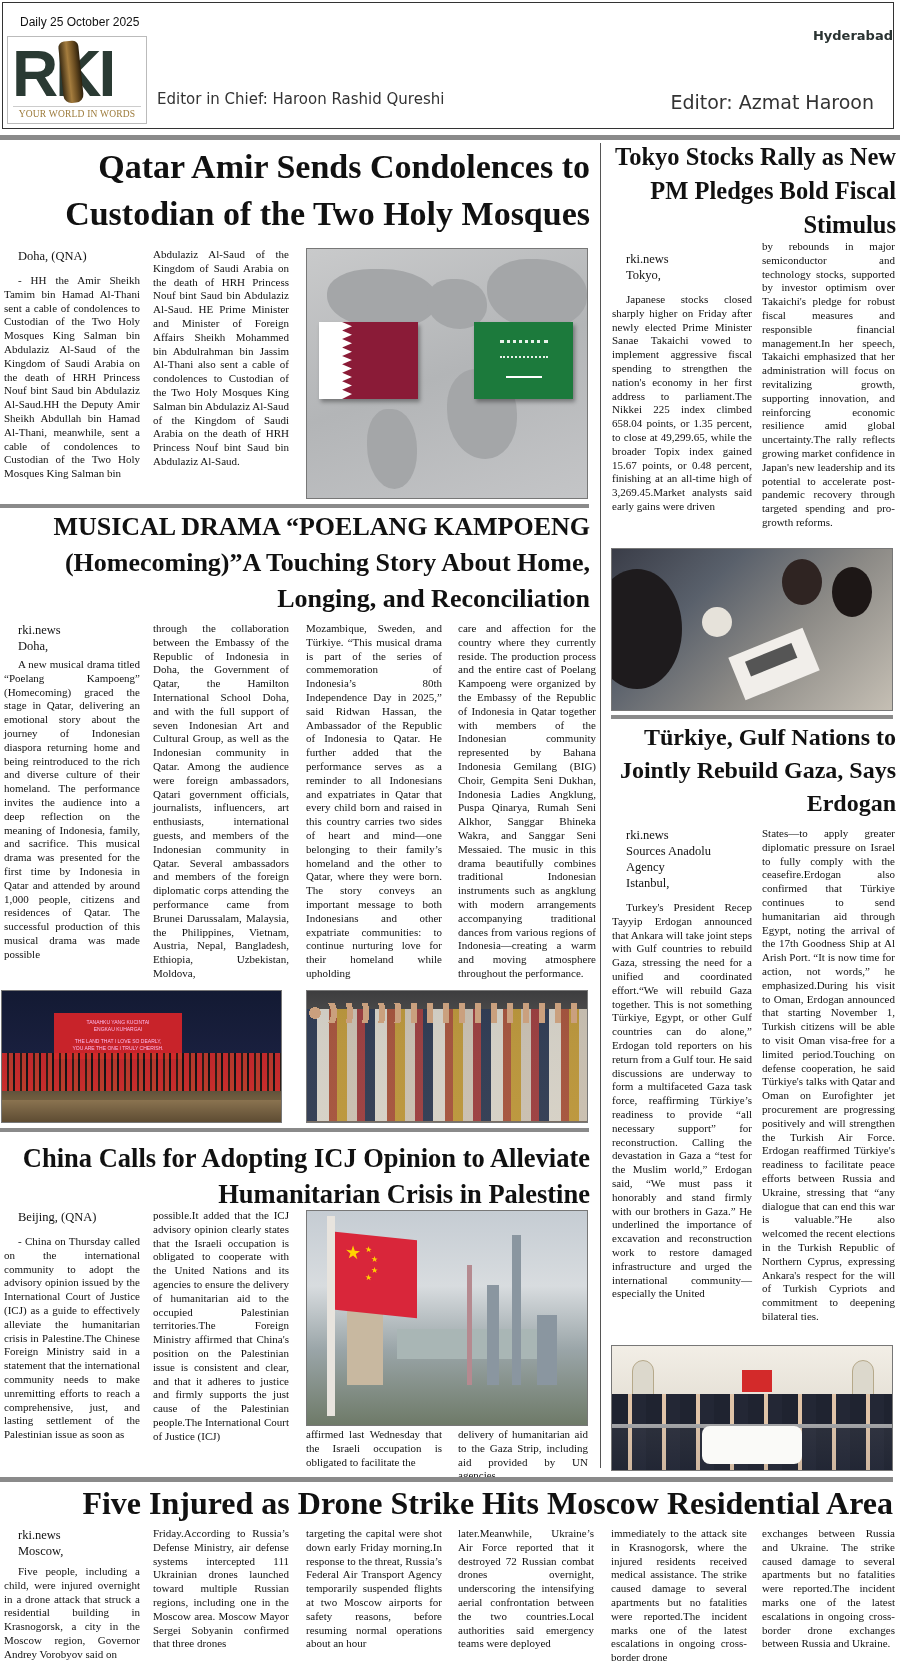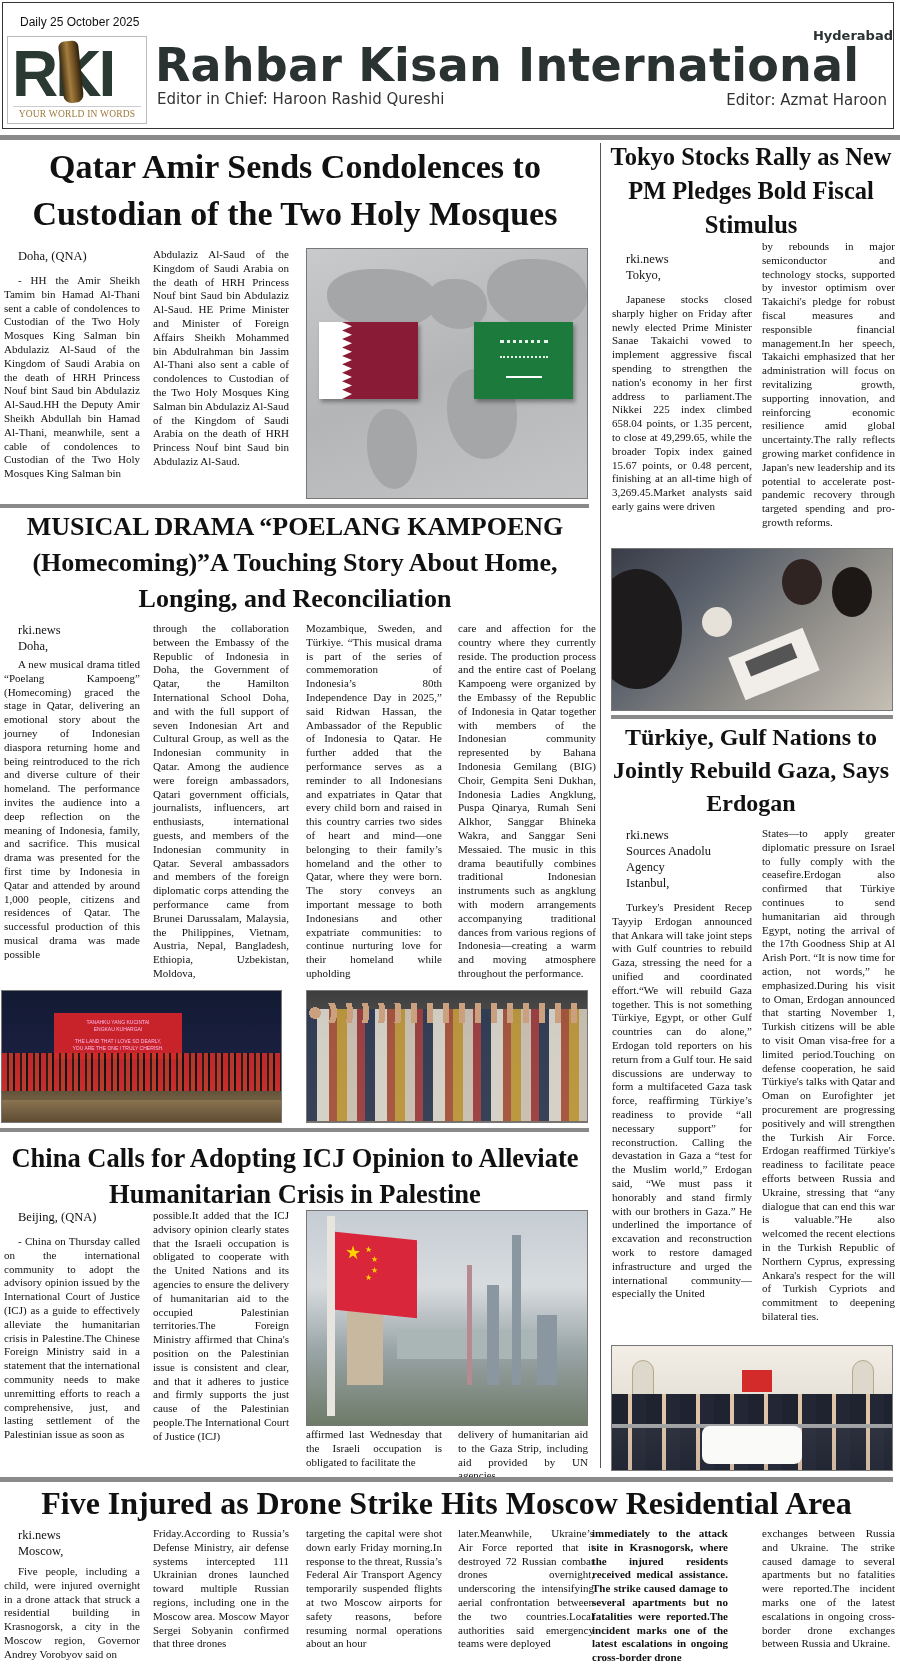--- a/index.html
+++ b/index.html
@@ -9,26 +9,26 @@
   
   .masthead { position: absolute; left: 2px; top: 2px; width: 892px; height: 127px; border: 1.5px solid #333; }
   .dateline { position: absolute; left: 17px; top: 12px; font-family: "Liberation Sans", sans-serif; font-size: 12px; color: #111; text-align: center; }
   .logo { position: absolute; left: 4px; top: 33px; width: 140px; height: 88px; border: 1px solid #bbb; background: #fff; }
   .logo-letters { position: absolute; left: 4px; top: 2px; font-family: "Liberation Sans", sans-serif; font-weight: bold; font-size: 64px; color: #2a3a33; letter-spacing: -3px; line-height: 70px; }
   .logo-scroll { position: absolute; left: 53px; top: 4px; width: 20px; height: 62px; background: linear-gradient(90deg,#3b2c14,#a57d3e 40%,#6d4f22 70%,#2b1f0c); border-radius: 6px 6px 8px 8px; transform: rotate(-6deg); }
   .logo-tag { position: absolute; left: 5px; bottom: 4px; width: 128px; font-family: "Liberation Serif", serif; font-size: 9.5px; color: #9c7a3a; text-align: center; border-top: 1px solid #ccc; padding-top: 2px; letter-spacing: 0.2px; }
   .paper-title { position: absolute; left: 152px; top: 36px; font-family: "DejaVu Sans", sans-serif; font-size: 46px; font-weight: 600; color: #2a3332; letter-spacing: 0.2px; white-space: nowrap; line-height: 52px; }
   .city { position: absolute; right: 0; top: 25px; font-family: "DejaVu Sans", sans-serif; font-weight: bold; font-size: 13px; color: #2a3332; }
   .editor-chief { position: absolute; left: 154px; top: 87px; font-family: "DejaVu Sans", sans-serif; font-size: 15px; color: #333; }
-  .editor { position: absolute; right: 6px; top: 88px; font-family: "DejaVu Sans", sans-serif; font-size: 15px; color: #333; }
+  .editor { position: absolute; right: 19px; top: 88px; font-family: "DejaVu Sans", sans-serif; font-size: 19px; color: #333; }
 
   .rule { position: absolute; background: #8a8a8a; height: 5px; }
   .vrule { position: absolute; background: #555; width: 1px; }
 
-  .headline { position: absolute; font-family: "Liberation Serif", serif; font-weight: bold; text-align: center; color: #111; line-height: 1.25; }
+  .headline { position: absolute; font-family: "Liberation Serif", serif; font-weight: bold; text-align: right; color: #111; line-height: 1.25; }
   .body { position: absolute; font-size: 11px; line-height: 13.8px; text-align: justify; color: #111; }
   .body .dl { display: block; font-size: 12.5px; line-height: 16px; padding-left: 14px; text-align: left; }
   .body .gap { display: block; height: 10px; }
   .body p { text-indent: 14px; }
 
   .photo { position: absolute; border: 1px solid #777; overflow: hidden; }
 
   
   .flags-img { background: linear-gradient(160deg,#c9cacb,#b3b5b7 50%,#c4c5c7); }
   .land { position: absolute; background: #a4a6a8; border-radius: 40% 50% 45% 55%; }
@@ -71,21 +71,20 @@
 </head>
 <body>
 
 <header class="masthead">
   <div class="dateline">Daily 25 October 2025</div>
   <div class="logo">
     <div class="logo-letters">RKI</div>
     <div class="logo-scroll"></div>
     <div class="logo-tag">YOUR WORLD IN WORDS</div>
   </div>
-  <div class="paper-title">Rahbar Kisan International</div>
   <div class="city">Hyderabad</div>
   <div class="editor-chief">Editor in Chief: Haroon Rashid Qureshi</div>
   <div class="editor">Editor: Azmat Haroon</div>
 </header>
 
 <div class="rule" style="left:0;top:135px;width:900px;"></div>
 <div class="vrule" style="left:600px;top:143px;height:1325px;"></div>
 
 <article>
   <h1 class="headline" style="left:0;top:143px;width:590px;font-size:34px;line-height:47px;">Qatar Amir Sends Condolences to Custodian of the Two Holy Mosques</h1>
@@ -240,19 +239,19 @@
   </div>
   <div class="body" style="left:153px;top:1527px;width:136px;">
     <p style="text-indent:0">Friday.According to Russia’s Defense Ministry, air defense systems intercepted 111 Ukrainian drones launched toward multiple Russian regions, including one in the Moscow area. Moscow Mayor Sergei Sobyanin confirmed that three drones</p>
   </div>
   <div class="body" style="left:306px;top:1527px;width:136px;">
     <p style="text-indent:0">targeting the capital were shot down early Friday morning.In response to the threat, Russia’s Federal Air Transport Agency temporarily suspended flights at two Moscow airports for safety reasons, before resuming normal operations about an hour</p>
   </div>
   <div class="body" style="left:458px;top:1527px;width:136px;">
     <p style="text-indent:0">later.Meanwhile, Ukraine’s Air Force reported that it destroyed 72 Russian combat drones overnight, underscoring the intensifying aerial confrontation between the two countries.Local authorities said emergency teams were deployed</p>
   </div>
-  <div class="body" style="left:592px;top:1527px;width:136px;font-weight:bold;">
+  <div class="body" style="left:611px;top:1527px;width:136px;">
     <p style="text-indent:0">immediately to the attack site in Krasnogorsk, where the injured residents received medical assistance. The strike caused damage to several apartments but no fatalities were reported.The incident marks one of the latest escalations in ongoing cross-border drone</p>
   </div>
   <div class="body" style="left:762px;top:1527px;width:133px;">
     <p style="text-indent:0">exchanges between Russia and Ukraine. The strike caused damage to several apartments but no fatalities were reported.The incident marks one of the latest escalations in ongoing cross-border drone exchanges between Russia and Ukraine.</p>
   </div>
 </article>
 
 </body></html>

